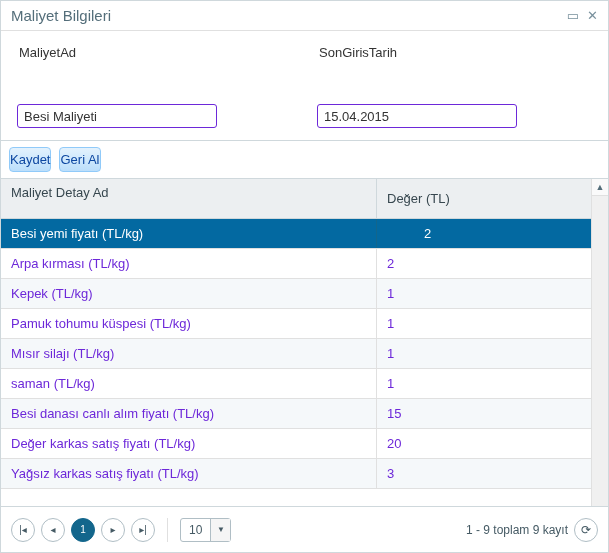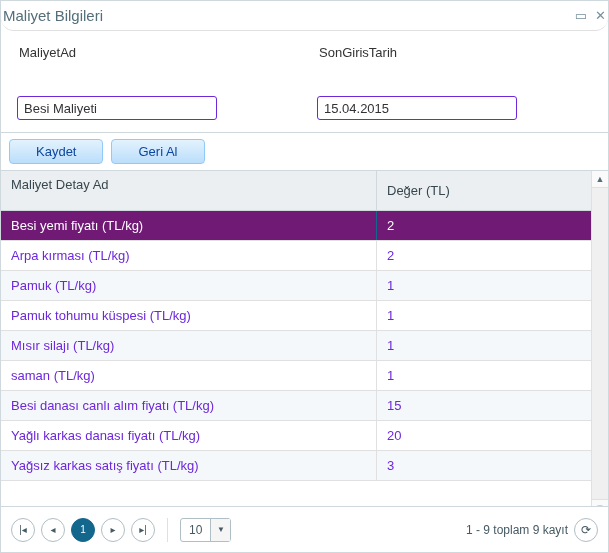--- a/index.html
+++ b/index.html
@@ -10,43 +10,42 @@
     width: 609px;
     height: 553px;
     overflow: hidden;
     position: relative;
     border: 1px solid #cfd8dc;
   }
   
   .titlebar {
     background: #fff;
     color: #546e7a;
-    padding: 6px 2px;
+    padding: 6px 10px;
     display: flex;
     align-items: center;
     justify-content: space-between;
     border-bottom: 1px solid #e0e0e0;
-    border-radius: 13px;
   }
   .titlebar .title { font-size: 15px; }
   .titlebar .controls { display: flex; gap: 8px; }
   .titlebar .controls span {
     cursor: pointer;
     color: #78909c;
     font-size: 13px;
   }
   
   .form-area {
     padding: 14px 16px 12px 16px;
     display: flex;
     gap: 100px;
     font-size: 13px;
     color: #37474f;
   }
-  .field { display: flex; flex-direction: column; gap: 8px; }
+  .field { display: flex; flex-direction: column; gap: 16px; }
   .field label { font-size: 13px; color: #333; margin-left: 2px; }
   .field input {
     height: 24px;
     padding: 2px 6px;
     border: 1px solid #6d28d9;
     border-radius: 3px;
     width: 200px;
     font-size: 13px;
     color: #333;
     margin-top: 28px;
@@ -58,21 +57,21 @@
     padding: 6px 8px;
     border-top: 1px solid #cfd8dc;
     border-bottom: 1px solid #cfd8dc;
     background: #fff;
   }
   .btn {
     background: linear-gradient(#e3f2fd, #bbdefb);
     border: 1px solid #90caf9;
     border-radius: 4px;
     color: #0d47a1;
-    padding: 4px 26px;
+    padding: 4px 0;
     font-size: 13px;
     cursor: pointer;
   }
   
   .grid {
     position: relative;
     height: 345px;
     display: flex;
   }
   .grid-body {
@@ -91,22 +90,23 @@
   .grid-rows { }
   .row {
     display: flex;
     border-bottom: 1px solid #e0e0e0;
     color: #6d28d9;
     font-size: 13px;
   }
   .row:nth-child(even) { background: #fff; }
   .row:nth-child(odd)  { background: #f5f8fa; }
   .row.selected {
-    background: #701a75;
+    background: #0369a1;
     color: #fff;
+    gap: 37px;
   }
   .row .col-name { border-right: 1px solid #e0e0e0; padding: 7px 10px; }
   .row .col-val  { padding: 7px 10px; color: inherit;}
   .row.selected .col-name { border-right-color: #13668c; }
   
   .scrollbar {
     width: 17px;
     background: #f0f0f0;
     border-left: 1px solid #e0e0e0;
     display: flex;
@@ -211,41 +211,41 @@
     <div class="grid-rows" id="grid-rows">
         <div class="row selected">
           <div class="col-name">Besi yemi fiyatı (TL/kg)</div>
           <div class="col-val">2</div>
         </div>
         <div class="row">
           <div class="col-name">Arpa kırması (TL/kg)</div>
           <div class="col-val">2</div>
         </div>
         <div class="row">
-          <div class="col-name">Pamuk (TL/kg)</div>
+          <div class="col-name">Kepek (TL/kg)</div>
           <div class="col-val">1</div>
         </div>
         <div class="row">
           <div class="col-name">Pamuk tohumu küspesi (TL/kg)</div>
           <div class="col-val">1</div>
         </div>
         <div class="row">
           <div class="col-name">Mısır silajı (TL/kg)</div>
           <div class="col-val">1</div>
         </div>
         <div class="row">
           <div class="col-name">saman (TL/kg)</div>
           <div class="col-val">1</div>
         </div>
         <div class="row">
           <div class="col-name">Besi danası canlı alım fiyatı (TL/kg)</div>
           <div class="col-val">15</div>
         </div>
         <div class="row">
-          <div class="col-name">Yağlı karkas danası fiyatı (TL/kg)</div>
+          <div class="col-name">Değer karkas satış fiyatı (TL/kg)</div>
           <div class="col-val">20</div>
         </div>
         <div class="row">
           <div class="col-name">Yağsız karkas satış fiyatı (TL/kg)</div>
           <div class="col-val">3</div>
         </div>
       </div>
   </div>
   <div class="scrollbar">
     <div class="scroll-up">▲</div>

